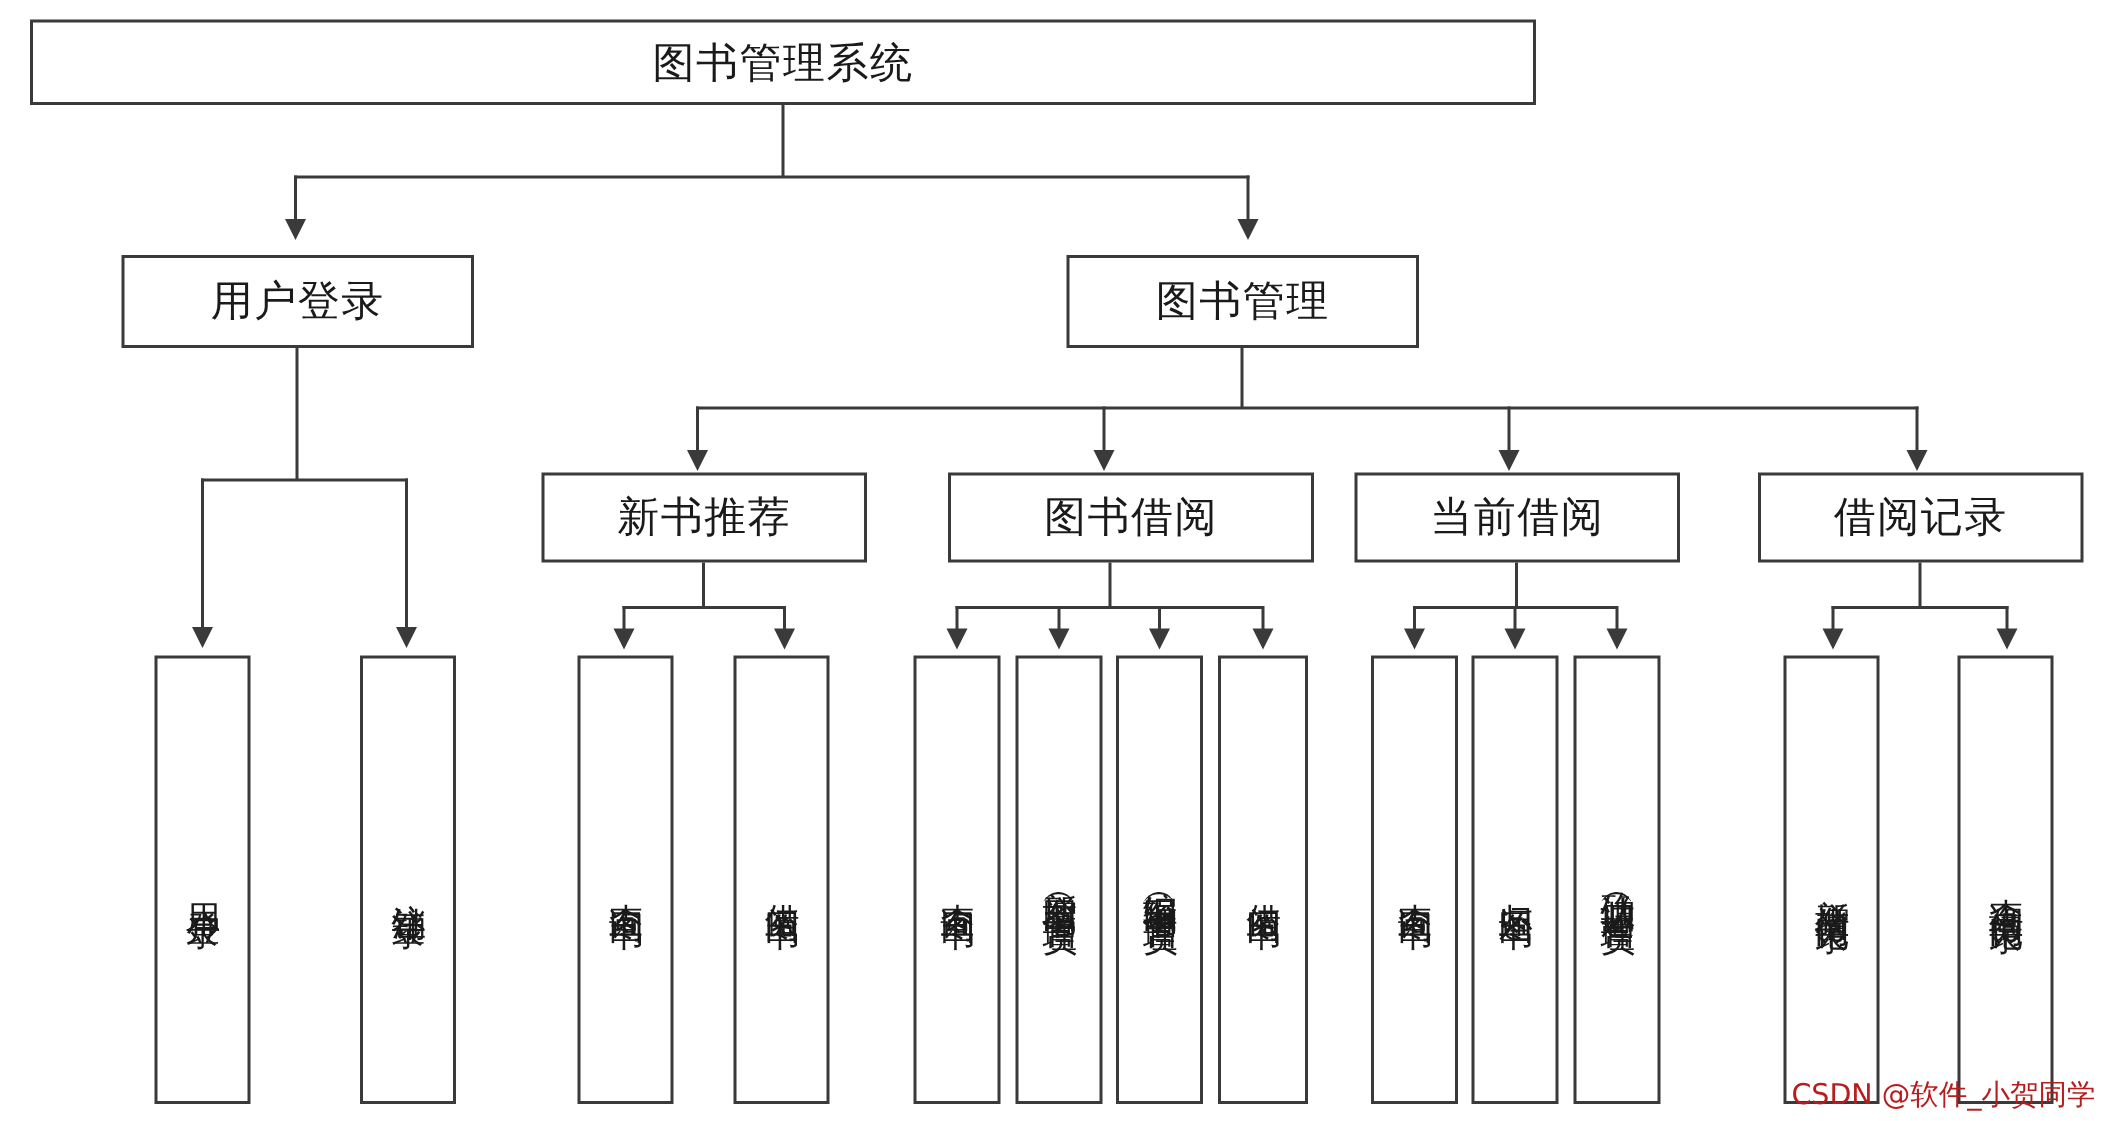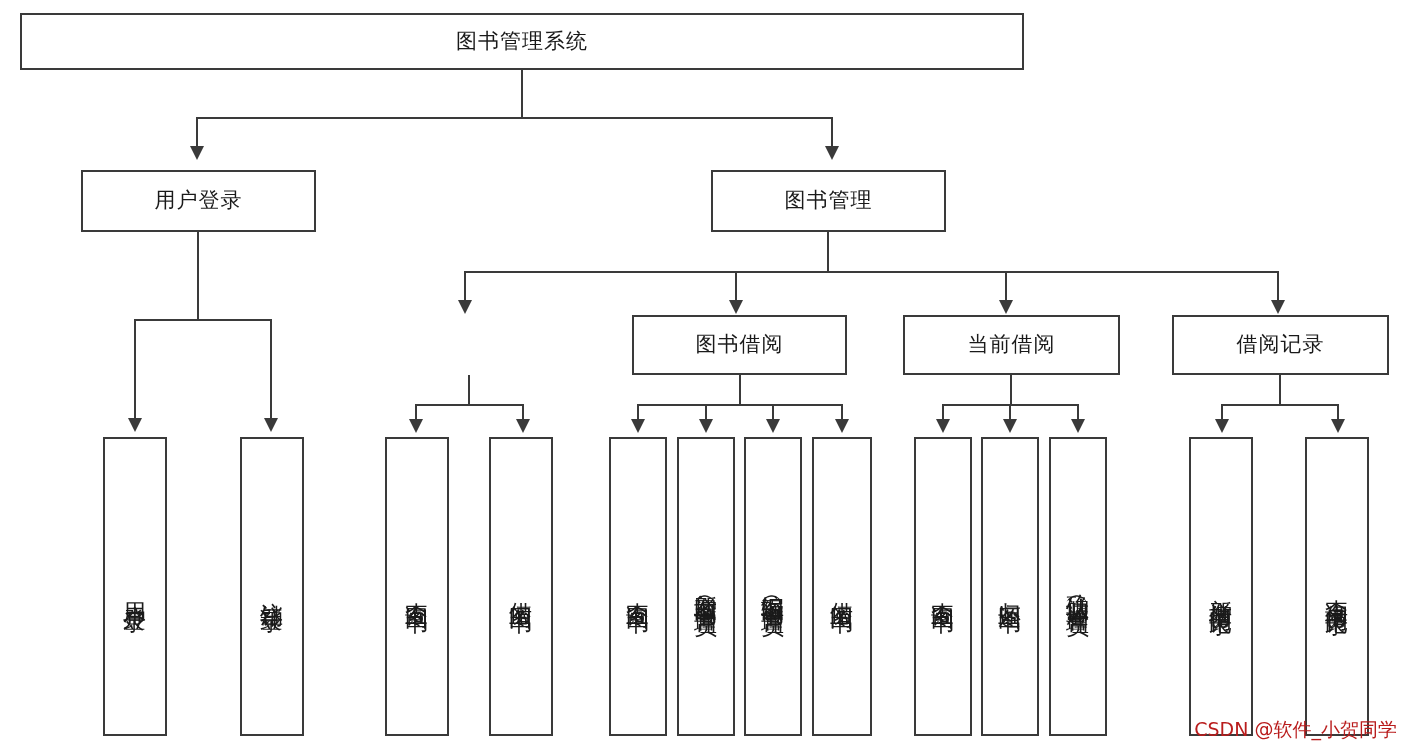--- a/index.html
+++ b/index.html
@@ -23,21 +23,21 @@
     position: absolute;
     box-sizing: border-box;
     background: #ffffff;
     border: 2px solid #3a3a3a;
     display: flex;
     align-items: center;
     justify-content: center;
     color: #1a1a1a;
   }
   .node.horizontal {
-    font-size: 21px;
+    font-size: 28px;
     letter-spacing: 1px;
     line-height: 1.2;
   }
   .node.vertical {
     writing-mode: vertical-rl;
     text-orientation: upright;
     font-size: 23px;
     letter-spacing: 3px;
     line-height: 1.05;
     padding-top: 6px;
@@ -115,21 +115,24 @@
   <div class="conn h" style="left:464px; top:271px; width:815px; height:2px;"></div>
   <div class="conn v" style="left:464px; top:271px; width:2px; height:30px;"></div>
   <div class="arrow" style="left:458px; top:300px;"></div>
   <div class="conn v" style="left:735px; top:271px; width:2px; height:30px;"></div>
   <div class="arrow" style="left:729px; top:300px;"></div>
   <div class="conn v" style="left:1005px; top:271px; width:2px; height:30px;"></div>
   <div class="arrow" style="left:999px; top:300px;"></div>
   <div class="conn v" style="left:1277px; top:271px; width:2px; height:30px;"></div>
   <div class="arrow" style="left:1271px; top:300px;"></div>
 
-  <div class="node horizontal" style="left:632px; top:315px; width:215px; height:60px;">
+  <div class="node horizontal" style="left:361px; top:315px; width:217px; height:60px;">
+    <span class="label">新书推荐</span>
+  </div>
+  <div class="node horizontal" style="left:632px; top:315px; width:244px; height:60px;">
     <span class="label">图书借阅</span>
   </div>
   <div class="node horizontal" style="left:903px; top:315px; width:217px; height:60px;">
     <span class="label">当前借阅</span>
   </div>
   <div class="node horizontal" style="left:1172px; top:315px; width:217px; height:60px;">
     <span class="label">借阅记录</span>
   </div>
 
   <div class="conn v" style="left:468px; top:375px; width:2px; height:30px;"></div>

